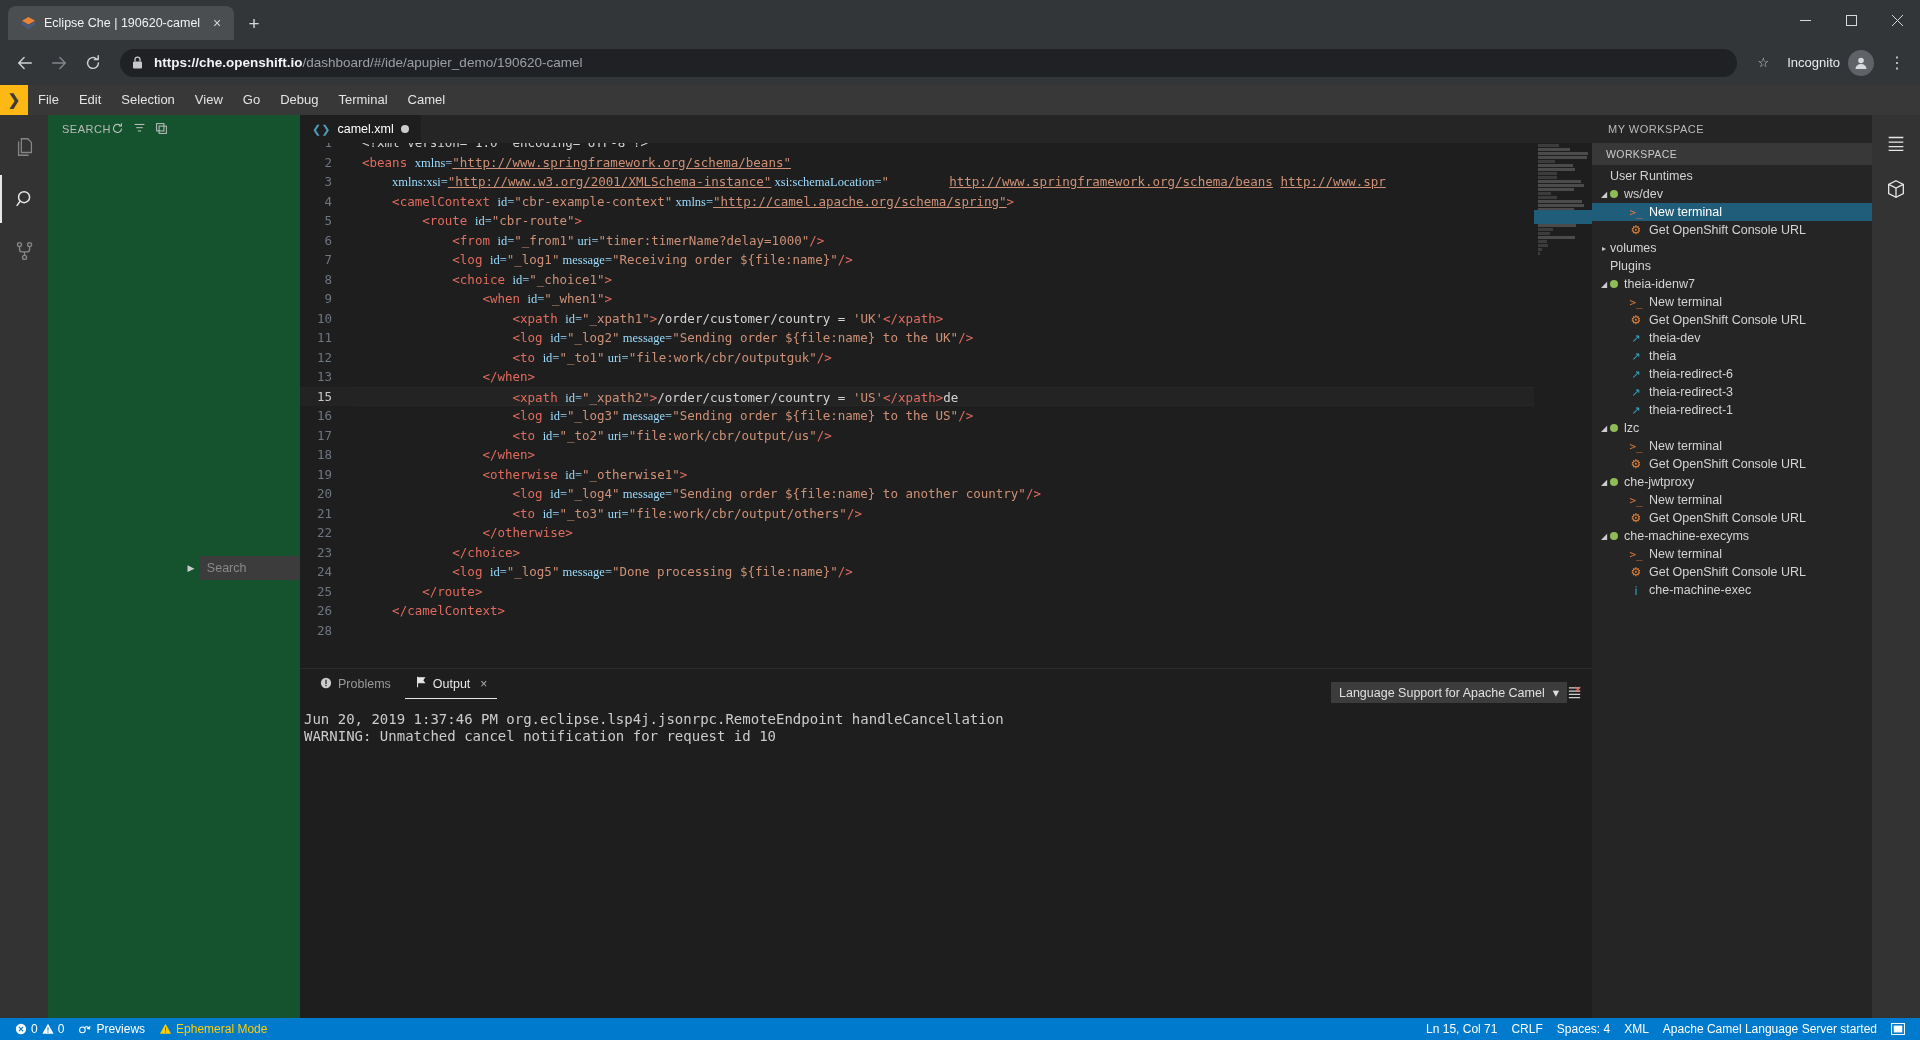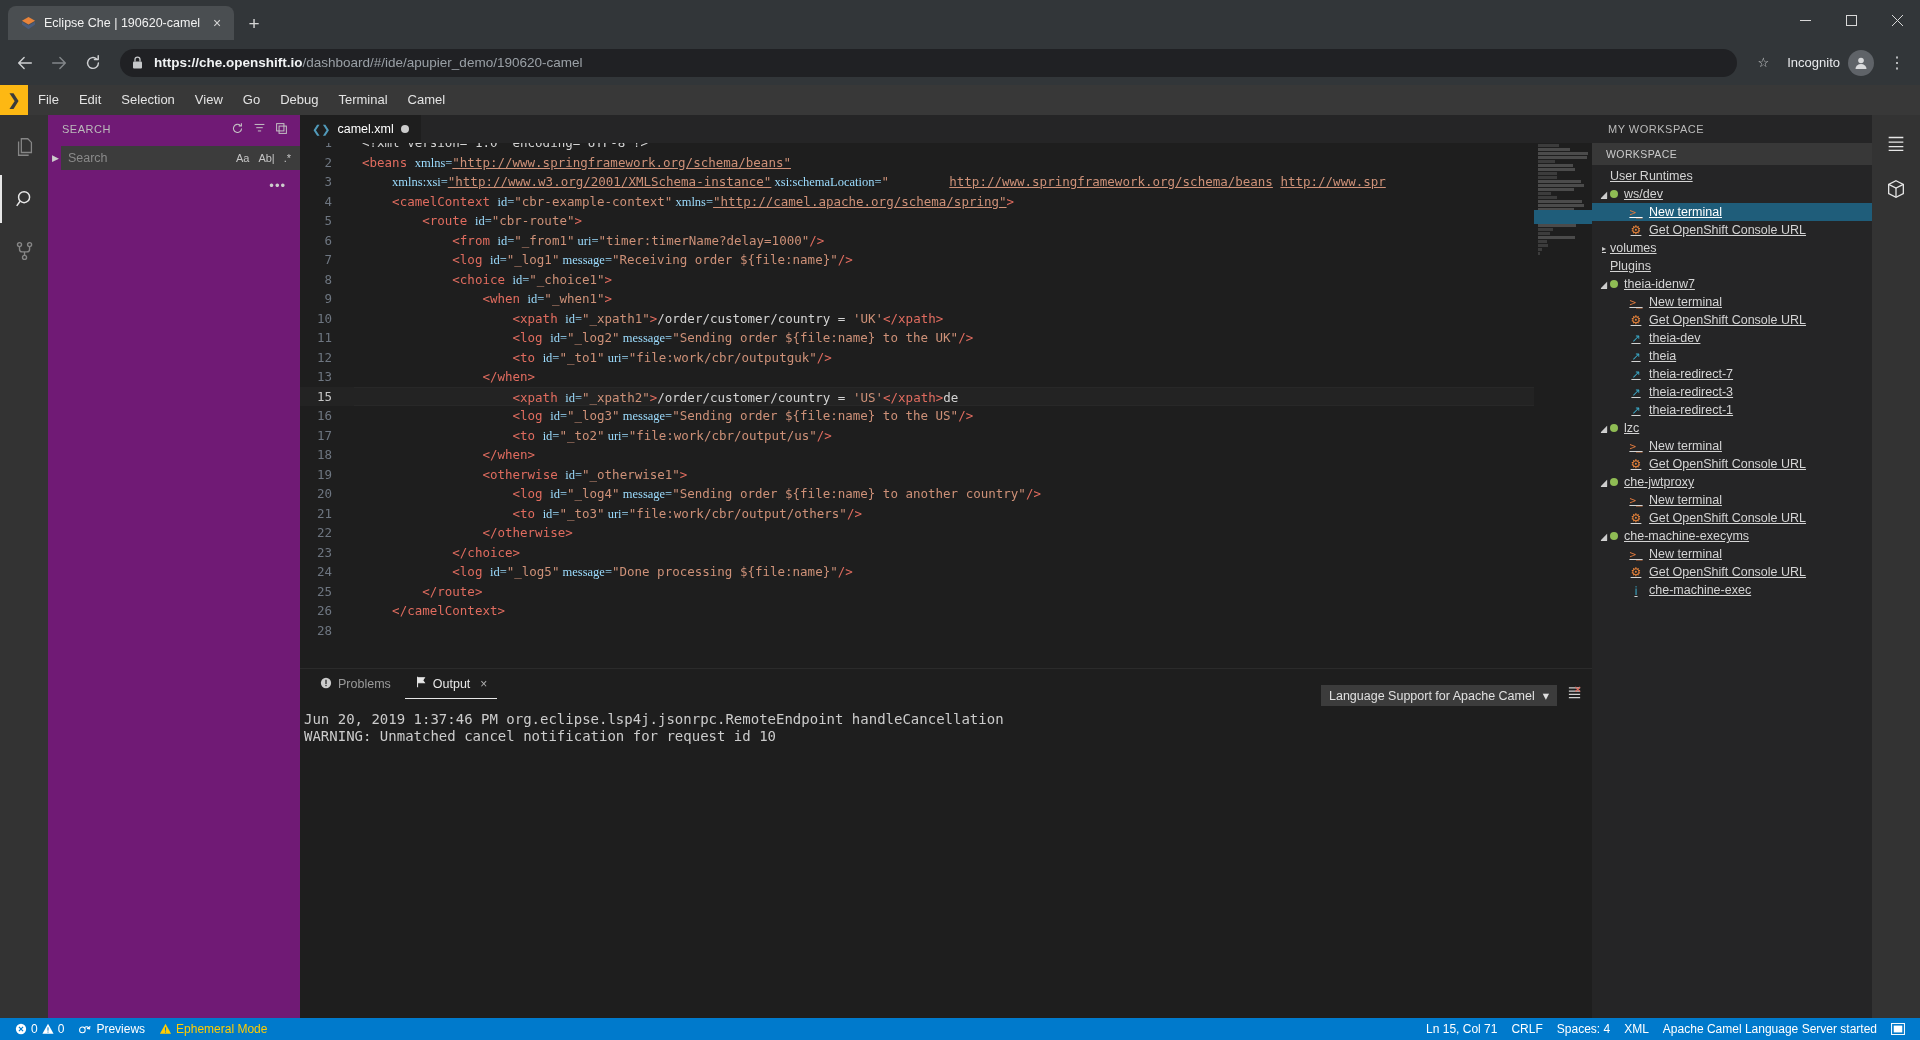--- a/index.html
+++ b/index.html
@@ -144,24 +144,24 @@
     width: 48px; height: 48px;
     display:flex; align-items:center; justify-content:center;
     color: #868686;
     border-left: 2px solid transparent;
   }
   .act-icon.active { color: #e7e7e7; border-left-color: #e7e7e7; }
 
   
   .sidepanel {
     width: 252px;
-    background: #701a75;
+    background: #14532d;
     flex: 0 0 252px;
     display: flex;
-    flex-direction: column;
+    flex-direction: row;
   }
   .panel-head {
     height: 28px;
     display: flex;
     align-items: center;
     padding: 0 12px 0 14px;
     font-size: 11px;
     letter-spacing: .5px;
     color: #bbbbbb;
     justify-content: space-between;
@@ -287,22 +287,22 @@
     align-items: center;
     gap: 6px;
     padding: 0 10px;
     height: 30px;
     font-size: 12.5px;
     color: #9a9a9a;
   }
   .bp-tab.active { color: #e7e7e7; border-bottom: 1px solid #e7e7e7; }
   .bp-close { color: #b0b0b0; font-size: 12px; margin-left: 4px; }
   .bp-right {
-    position: absolute; right: 10px; top: 16px; height: 30px;
-    display: flex; align-items: flex-start; gap: 10px;
+    position: absolute; right: 10px; top: 4px; height: 30px;
+    display: flex; align-items: flex-end; 
   }
   .bp-select {
     background: #3c3c3c;
     color: #e0e0e0;
     font-size: 12.5px;
     padding: 3px 8px;
     display: flex; align-items: center; gap: 8px;
   }
   .bp-body {
     flex: 1 1 auto;
@@ -343,21 +343,20 @@
   }
   .ws-tree { flex: 1 1 auto; overflow: hidden; padding-top: 2px; }
   .ws-row {
     height: 18px;
     display: flex;
     align-items: center;
     font-size: 12.5px;
     color: #d4d4d4;
     padding-right: 6px;
     white-space: nowrap;
-    text-decoration: underline;
   }
   .ws-row.selected { background: #1f5d7a; color: #ffffff; }
   .ws-arrow { width: 12px; flex:0 0 12px; text-align:center; font-size: 8px; color:#cccccc; }
   .ws-dot { width: 8px; height: 8px; border-radius: 50%; background: #8fbc54; flex: 0 0 8px; margin-right: 6px; }
   .ws-ico { width: 16px; flex: 0 0 16px; display:flex; align-items:center; justify-content:center; margin-right: 5px; }
   .ico-term { color: #e07a3e; font-size: 11px; font-family: "DejaVu Sans Mono", monospace; }
   .ico-gear { color: #e8833a; font-size: 12px; }
   .ico-link { color: #3aa6c4; font-size: 11px; }
   .ico-info { color: #3aa6c4; font-size: 12px; }
 
@@ -717,21 +716,21 @@
             <span>theia-dev</span>
           </div>
           <div class="ws-row" style="padding-left: 22px;">
             <span style="width: 14px; flex: 0 0 14px;"></span>
             <span class="ws-ico ico-link">↗</span>
             <span>theia</span>
           </div>
           <div class="ws-row" style="padding-left: 22px;">
             <span style="width: 14px; flex: 0 0 14px;"></span>
             <span class="ws-ico ico-link">↗</span>
-            <span>theia-redirect-7</span>
+            <span>theia-redirect-6</span>
           </div>
           <div class="ws-row" style="padding-left: 22px;">
             <span style="width: 14px; flex: 0 0 14px;"></span>
             <span class="ws-ico ico-link">↗</span>
             <span>theia-redirect-3</span>
           </div>
           <div class="ws-row" style="padding-left: 22px;">
             <span style="width: 14px; flex: 0 0 14px;"></span>
             <span class="ws-ico ico-link">↗</span>
             <span>theia-redirect-1</span>

